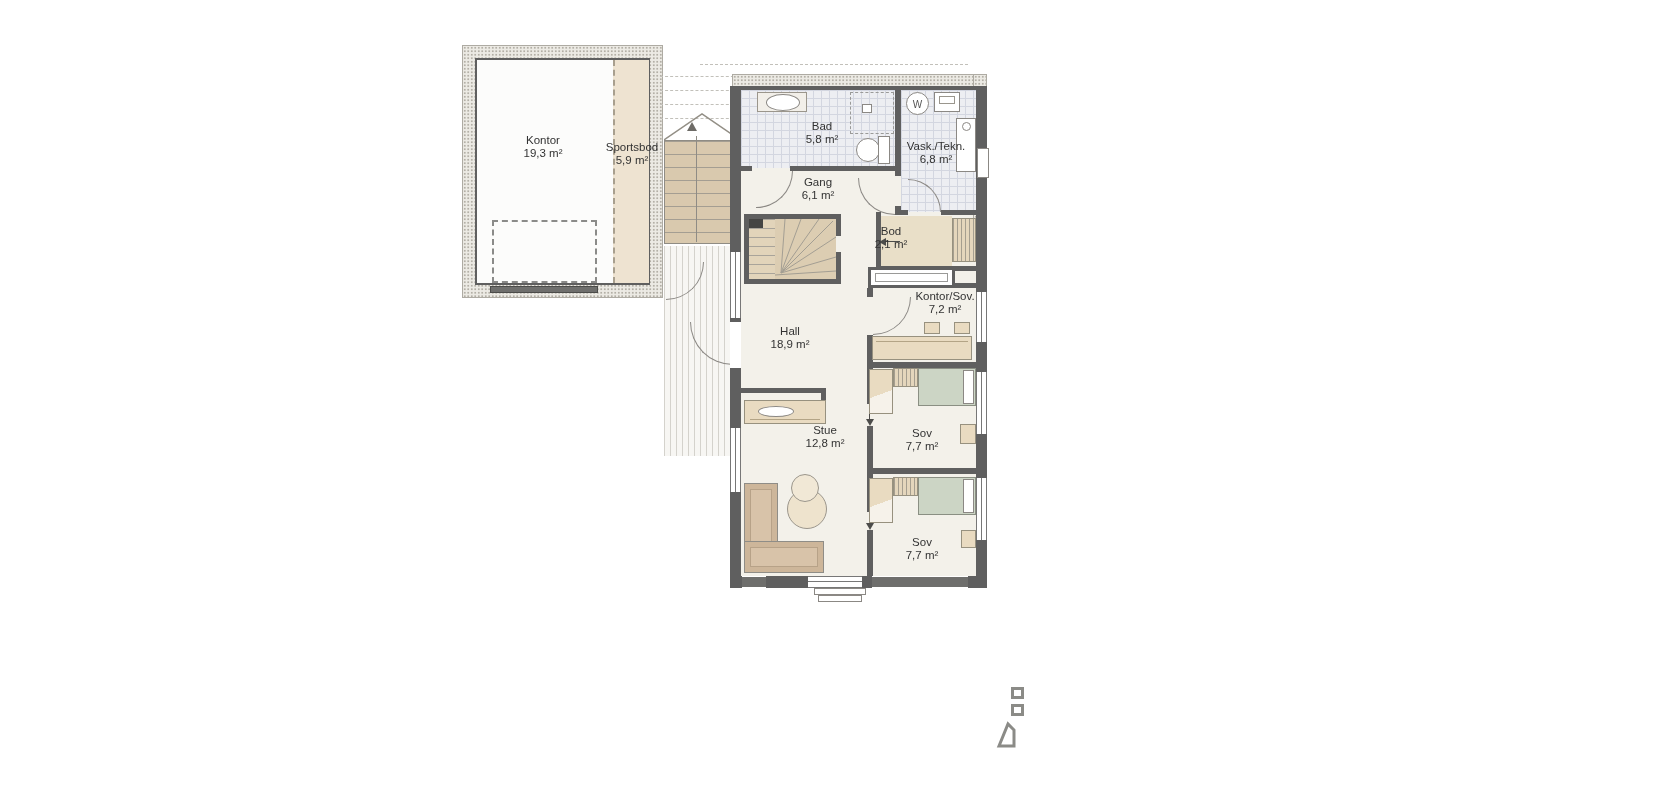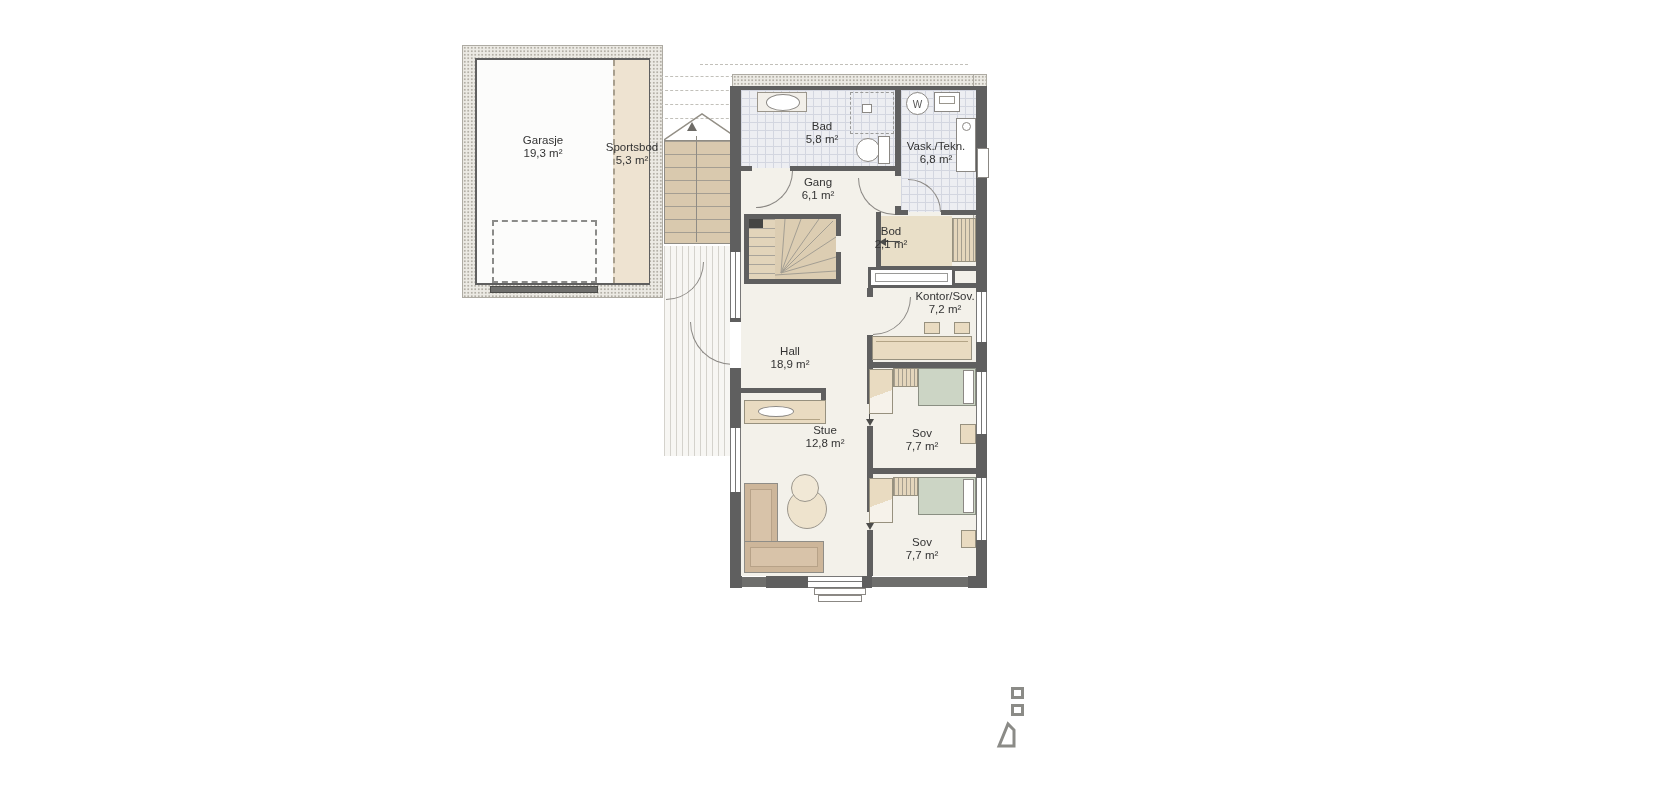--- a/index.html
+++ b/index.html
@@ -195,26 +195,26 @@
   <div class="abs sofa" style="left:744px;top:483px;width:34px;height:90px;">
       <div class="inner"></div>
     </div>
   <div class="abs sofa" style="left:744px;top:541px;width:80px;height:32px;">
       <div class="inner"></div>
     </div>
   <div class="abs circle" style="left:787px;top:489px;width:40px;height:40px;background:#eee3cd;border:1px solid #9b968c;"></div>
   <div class="abs circle" style="left:791px;top:474px;width:28px;height:28px;background:#f1e8d6;border:1px solid #9b968c;"></div>
 
   <div class="rlabel" style="left:483px;top:134px;width:120px;">
-    <span>Garasje</span>
+    <span>Kontor</span>
     <span>19,3 m²</span>
   </div>
   <div class="rlabel" style="left:577px;top:141px;width:110px;">
     <span>Sportsbod</span>
-    <span>5,3 m²</span>
+    <span>5,9 m²</span>
   </div>
   <div class="rlabel" style="left:792px;top:120px;width:60px;">
     <span>Bad</span>
     <span>5,8 m²</span>
   </div>
   <div class="rlabel" style="left:901px;top:140px;width:70px;">
     <span>Vask./Tekn.</span>
     <span>6,8 m²</span>
   </div>
   <div class="rlabel" style="left:788px;top:176px;width:60px;">
@@ -222,21 +222,21 @@
     <span>6,1 m²</span>
   </div>
   <div class="rlabel" style="left:861px;top:225px;width:60px;">
     <span>Bod</span>
     <span>2,1 m²</span>
   </div>
   <div class="rlabel" style="left:900px;top:290px;width:90px;">
     <span>Kontor/Sov.</span>
     <span>7,2 m²</span>
   </div>
-  <div class="rlabel" style="left:760px;top:325px;width:60px;margin-top:20px;">
+  <div class="rlabel" style="left:760px;top:325px;width:60px;">
     <span>Hall</span>
     <span>18,9 m²</span>
   </div>
   <div class="rlabel" style="left:795px;top:424px;width:60px;">
     <span>Stue</span>
     <span>12,8 m²</span>
   </div>
   <div class="rlabel" style="left:892px;top:427px;width:60px;">
     <span>Sov</span>
     <span>7,7 m²</span>

